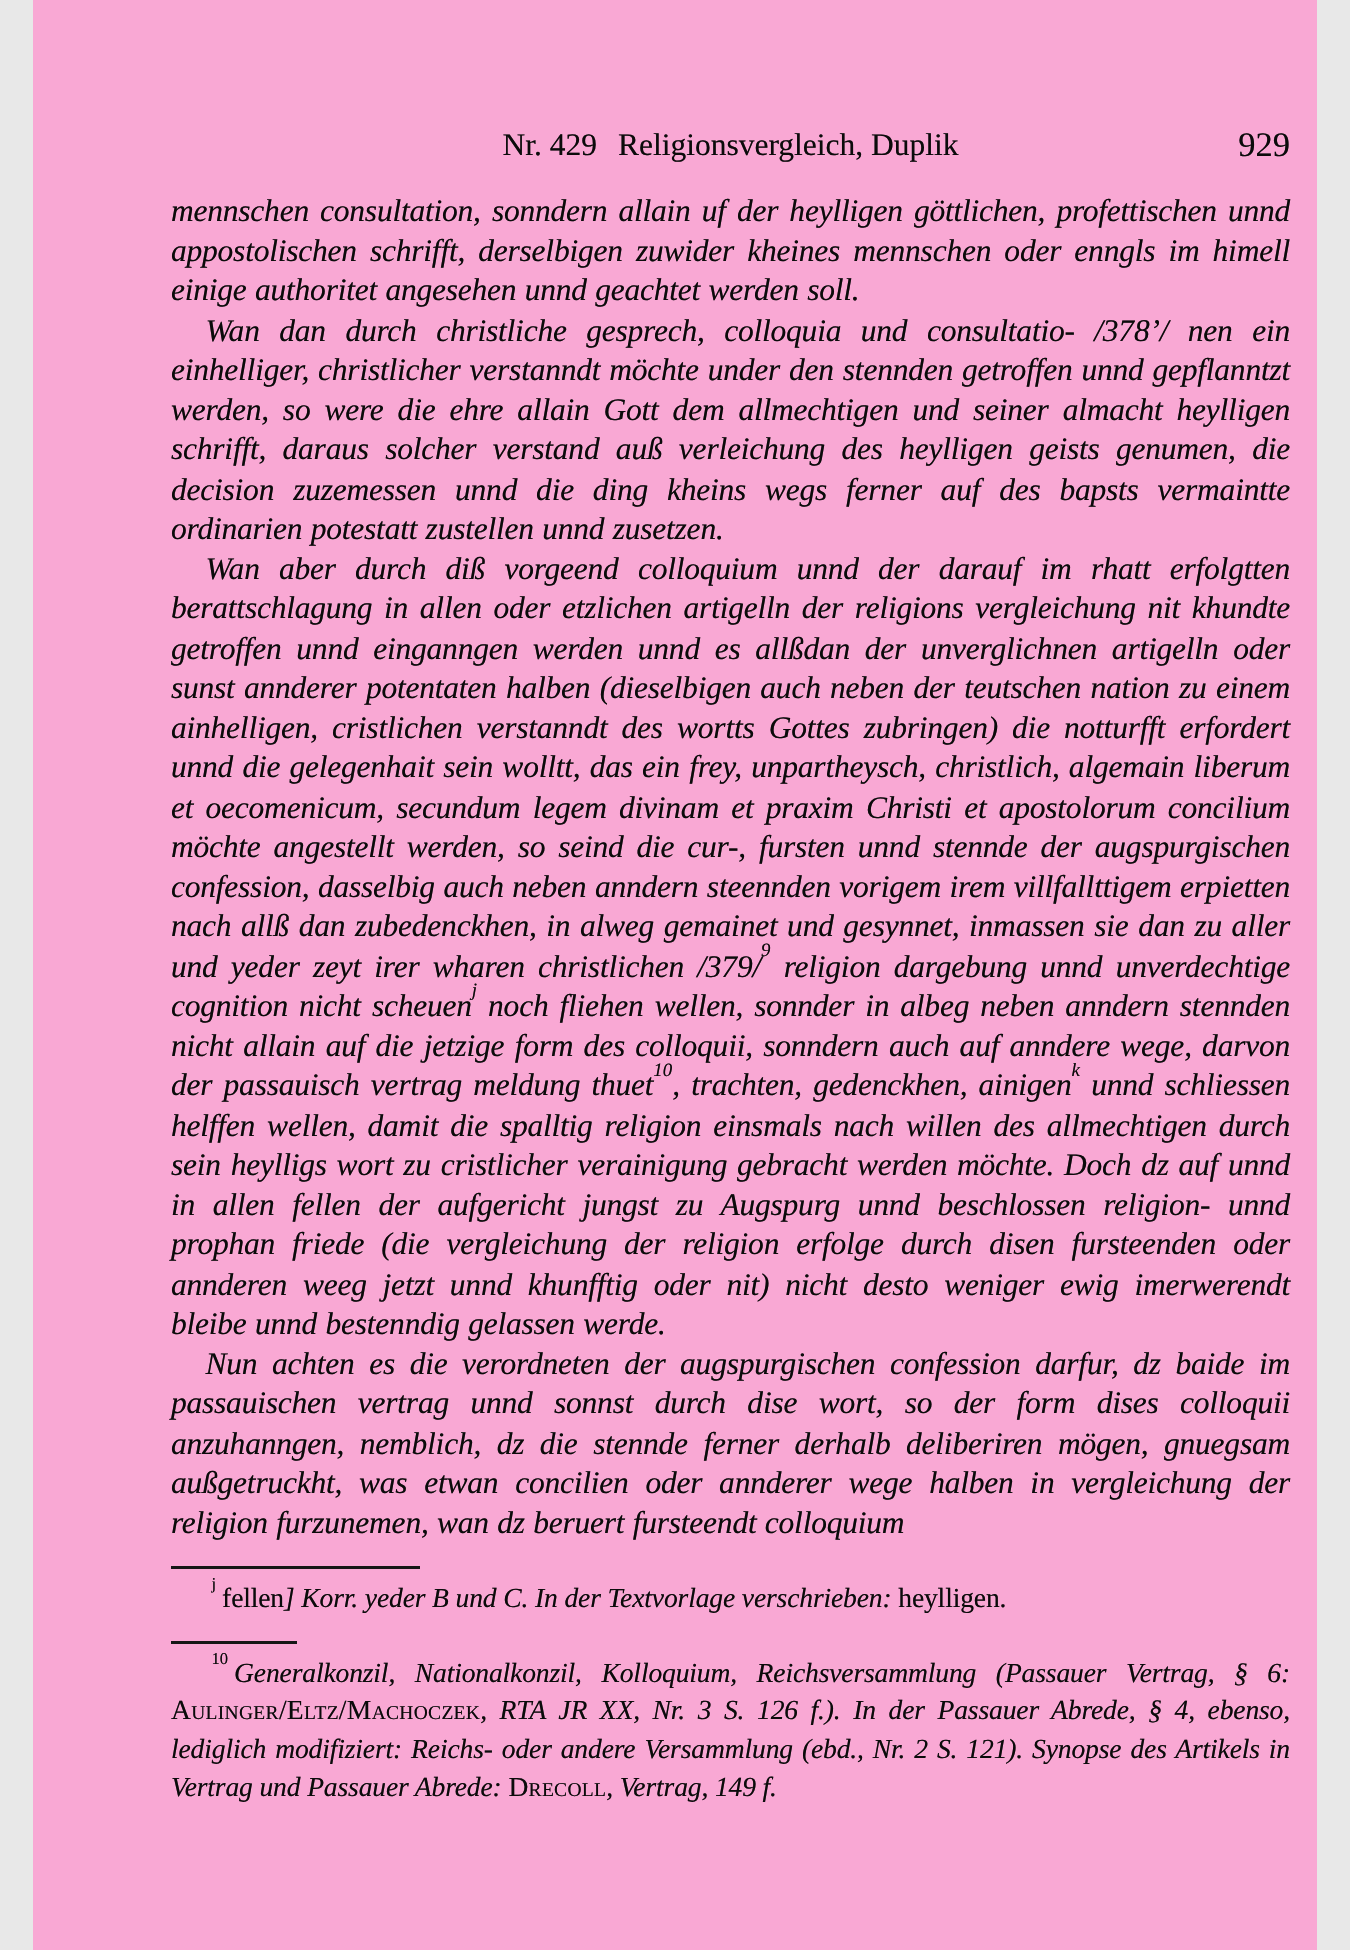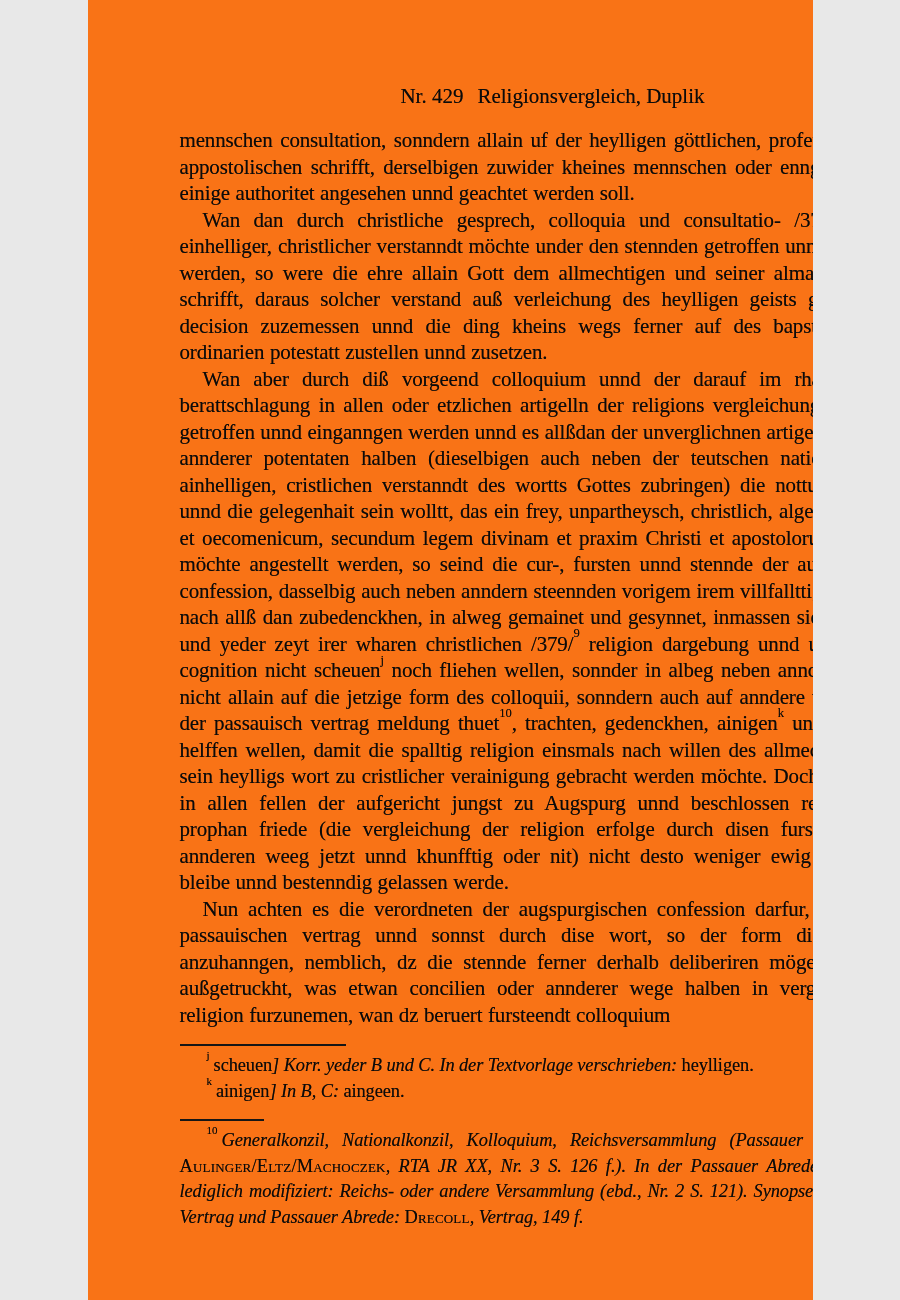--- a/index.html
+++ b/index.html
@@ -1,21 +1,21 @@
 <!DOCTYPE html>
 <html><head>
 <meta charset="utf-8">
 <style>
   html, body { margin: 0; padding: 0; background: #e8e8e8; }
   .page {
     position: relative;
-    width: 725px;
+    width: 856px;
     height: 1300px;
     margin: 0 auto;
-    background: #f97316;
+    background: #f9a8d4;
     overflow: hidden;
     font-family: "Liberation Serif", "DejaVu Serif", serif;
     color: #0b0b0b;
     text-shadow: 0 0 0.4px rgba(10,10,10,0.55);
   }
   .textblock {
     position: absolute;
     left: 92px;
     top: 84px;
     width: 746px;
@@ -35,20 +35,21 @@
     top: 0;
     font-size: 23px;
   }
   .para {
     margin: 0;
     font-size: 21px;
     line-height: 26.5px;
     text-align: justify;
     letter-spacing: -0.15px;
     word-spacing: 0.5px;
+    font-style: italic;
   }
   .para.indent { text-indent: 23px; }
   sup, .fnmark {
     font-size: 0.60em;
     line-height: 0;
     position: relative;
     top: -0.42em;
     letter-spacing: 0;
   }
   .fnmark { margin-right: 4px; }
@@ -84,21 +85,20 @@
 
     <div class="bodytext">
       <p class="para"><span>mennschen consultation, sonndern allain uf der heylligen göttlichen, profettischen unnd appostolischen schrifft, derselbigen zuwider kheines mennschen oder enngls im himell einige authoritet angesehen unnd geachtet werden soll.</span></p>
       <p class="para indent"><span>Wan dan durch christliche gesprech, colloquia und consultatio- /378’/ nen ein einhelliger, christlicher verstanndt möchte under den stennden getroffen unnd gepflanntzt werden, so were die ehre allain Gott dem allmechtigen und seiner almacht heylligen schrifft, daraus solcher verstand auß verleichung des heylligen geists genumen, die decision zuzemessen unnd die ding kheins wegs ferner auf des bapsts vermaintte ordinarien potestatt zustellen unnd zusetzen.</span></p>
       <p class="para indent"><span>Wan aber durch diß vorgeend colloquium unnd der darauf im rhatt erfolgtten berattschlagung in allen oder etzlichen artigelln der religions vergleichung nit khundte getroffen unnd einganngen werden unnd es allßdan der unverglichnen artigelln oder sunst annderer potentaten halben (dieselbigen auch neben der teutschen nation zu einem ainhelligen, cristlichen verstanndt des wortts Gottes zubringen) die notturfft erfordert unnd die gelegenhait sein wolltt, das ein frey, unpartheysch, christlich, algemain liberum et oecomenicum, secundum legem divinam et praxim Christi et apostolorum concilium möchte angestellt werden, so seind die cur-, fursten unnd stennde der augspurgischen confession, dasselbig auch neben anndern steennden vorigem irem villfallttigem erpietten nach allß dan zubedenckhen, in alweg gemainet und gesynnet, inmassen sie dan zu aller und yeder zeyt irer wharen christlichen /379/</span><sup>9</sup><span> religion dargebung unnd unverdechtige cognition nicht scheuen</span><sup>j</sup><span> noch fliehen wellen, sonnder in albeg neben anndern stennden nicht allain auf die jetzige form des colloquii, sonndern auch auf anndere wege, darvon der passauisch vertrag meldung thuet</span><sup>10</sup><span>, trachten, gedenckhen, ainigen</span><sup>k</sup><span> unnd schliessen helffen wellen, damit die spalltig religion einsmals nach willen des allmechtigen durch sein heylligs wort zu cristlicher verainigung gebracht werden möchte. Doch dz auf unnd in allen fellen der aufgericht jungst zu Augspurg unnd beschlossen religion- unnd prophan friede (die vergleichung der religion erfolge durch disen fursteenden oder annderen weeg jetzt unnd khunfftig oder nit) nicht desto weniger ewig imerwerendt bleibe unnd bestenndig gelassen werde.</span></p>
       <p class="para indent"><span>Nun achten es die verordneten der augspurgischen confession darfur, dz baide im passauischen vertrag unnd sonnst durch dise wort, so der form dises colloquii anzuhanngen, nemblich, dz die stennde ferner derhalb deliberiren mögen, gnuegsam außgetruckht, was etwan concilien oder annderer wege halben in vergleichung der religion furzunemen, wan dz beruert fursteendt colloquium</span></p>
     </div>
 
     <div class="apparatus">
       <div class="rule rule-variants"></div>
-      <p class="fn"><sup class="fnmark">j</sup><span><span>scheuen</span><span class="i">] Korr. yeder B und C. In der Textvorlage verschrieben: </span><span>heylligen.</span></span></p>
-      <p class="fn"><sup class="fnmark">k</sup><span><span>ainigen</span><span class="i">] In B, C: </span><span>aingeen.</span></span></p>
+      <p class="fn"><sup class="fnmark">j</sup><span><span>fellen</span><span class="i">] Korr. yeder B und C. In der Textvorlage verschrieben: </span><span>heylligen.</span></span></p>
 
       <div class="rule rule-footnotes"></div>
       <p class="fn"><sup class="fnmark">10</sup><span><span class="i">Generalkonzil, Nationalkonzil, Kolloquium, Reichsversammlung (Passauer Vertrag, § 6: </span><span class="sc">Aulinger/Eltz/Machoczek</span><span class="i">, </span><span class="i">RTA JR XX, Nr. 3 S. 126 f.). In der Passauer Abrede, § 4, ebenso, lediglich modifiziert: Reichs- oder andere Versammlung (ebd., Nr. 2 S. 121). Synopse des Artikels in Vertrag und Passauer Abrede: </span><span class="sc">Drecoll</span><span class="i">, Vertrag, 149 f.</span></span></p>
     </div>
 
   </div>
 </div>
 
 </body></html>

